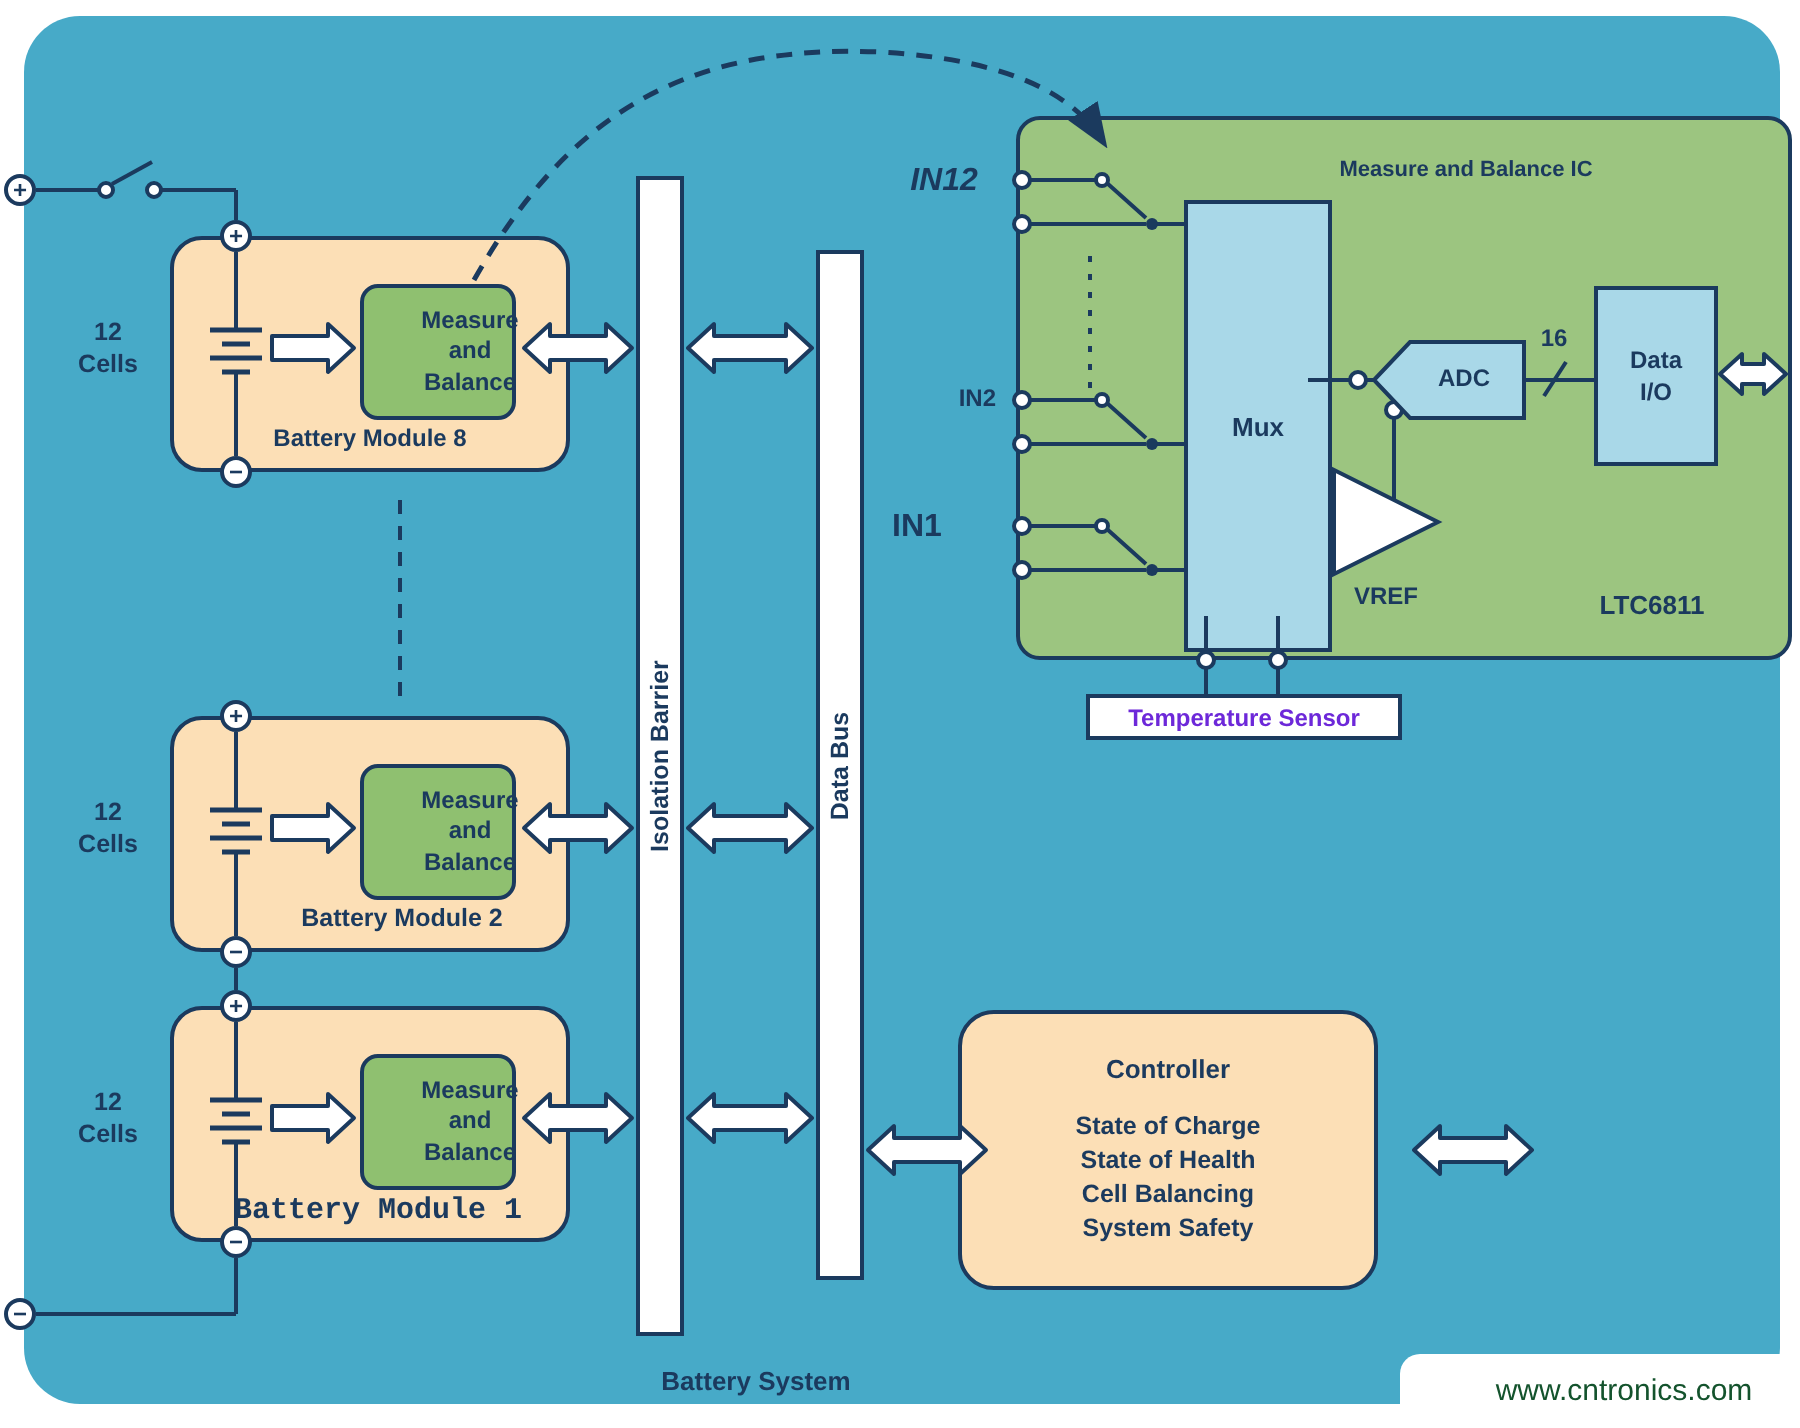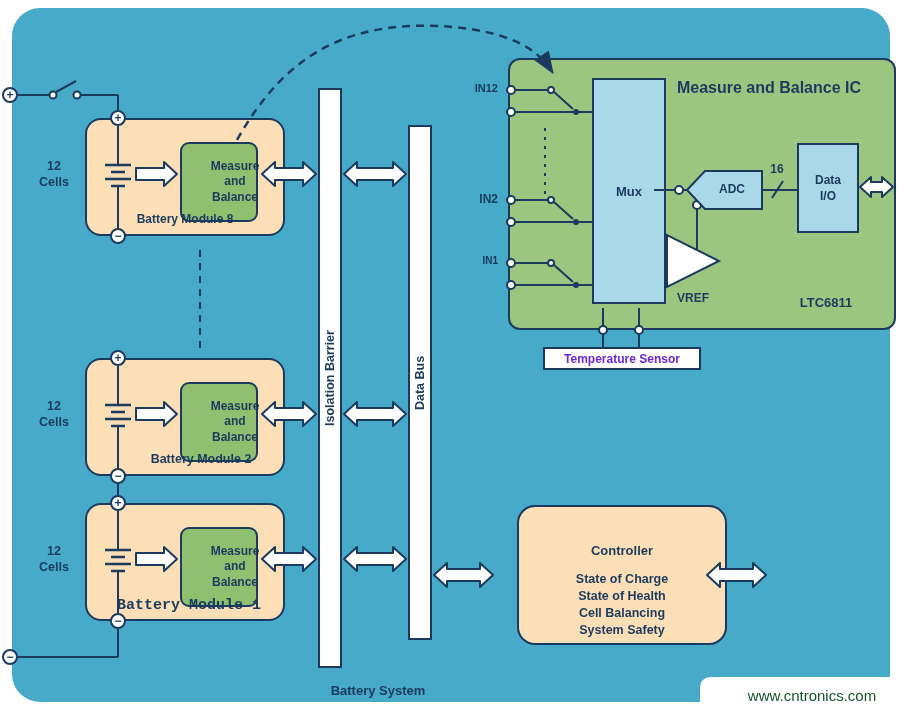--- a/index.html
+++ b/index.html
@@ -2,40 +2,40 @@
 <html><head>
 <meta charset="utf-8">
 <style>
   html,body { margin:0; padding:0; background:#fff; }
   .canvas { position:relative; width:900px; height:714px; background:#ffffff;
             font-family:"Liberation Sans", sans-serif; overflow:hidden; }
   .bg { position:absolute; left:12px; top:8px; width:878px; height:694px;
         background:#47aac8; border-radius:28px; z-index:0; }
   .box { position:absolute; box-sizing:border-box; border:2px solid #1b3a5e; }
   .module { background:#fcdfb6; border-radius:16px; left:85px; width:200px; height:118px; z-index:1; }
-  .greenbox { background:#8fc070; border-radius:9px; left:180px; width:78px; height:80px;
+  .greenbox { background:#8fc070; border-radius:9px; left:180px; width:78px; height:68px;
               display:flex; align-items:center; justify-content:center; text-align:center;
               font-weight:bold; font-size:12px; color:#1b3a5e; white-space:pre-line;
               line-height:1.3; z-index:2;padding-left:32px; }
   .lbl { position:absolute; color:#1b3a5e; font-weight:bold; z-index:4; }
   .center { text-align:center; }
   .pre { white-space:pre-line; }
   .bar { background:#ffffff; z-index:1; }
   .vtext { position:absolute; left:50%; top:50%; transform:translate(-50%,-50%) rotate(-90deg);
            white-space:nowrap; font-weight:bold; font-size:12.5px; color:#1b3a5e; }
   .terminal { position:absolute; width:16px; height:16px; border-radius:50%; background:#fff;
               border:2px solid #1b3a5e; box-sizing:border-box; color:#1b3a5e; font-weight:bold;
               font-size:12px; line-height:12px; text-align:center; z-index:6; }
   .ic { background:#9cc580; border-radius:12px; left:508px; top:58px; width:388px; height:272px; z-index:1; }
   .bluebox { background:#a9d8e8; z-index:2; display:flex; align-items:center; justify-content:center;
              font-weight:bold; color:#1b3a5e; text-align:center; }
   .tempsensor { background:#ffffff; z-index:1; display:flex; align-items:center; justify-content:center;
                 font-weight:bold; color:#6d28d9; }
-  .controller { background:#fcdfb6; border-radius:18px; left:517px; top:505px; width:210px; height:140px;
-                z-index:1; display:flex; flex-direction:column; align-items:center; padding-top:36px;
+  .controller { background:#fcdfb6; border-radius:18px; left:479px; top:505px; width:210px; height:140px;
+                z-index:1; display:flex; flex-direction:column; align-items:center; padding-top:20px;
                 color:#1b3a5e; font-weight:bold; }
   .ctl-title { font-size:13px; margin-bottom:13px; }
   .ctl-line { font-size:12.5px; line-height:17px; }
   svg.overlay { position:absolute; left:0; top:0; z-index:3; pointer-events:none; }
   .watermark { position:absolute; left:700px; top:677px; width:200px; height:37px; background:#ffffff;
                z-index:7; display:flex; align-items:center; justify-content:center;
                color:#14532d; font-size:15px; border-top-left-radius:10px;padding-left:12px; }
 </style>
 </head>
 <body>
@@ -78,26 +78,26 @@
   <div class="lbl center" style="left:85px;top:597px;width:208px;font-size:15px;font-family:Liberation Mono, monospace;">Battery Module 1</div>
   <div class="lbl center pre" style="left:26px;top:543px;width:56px;font-size:12.5px;line-height:1.3;">12
 Cells</div>
   <div class="terminal" style="left:110px;top:495px;">+</div>
   <div class="terminal" style="left:110px;top:613px;">−</div>
 
   <div class="terminal" style="left:2px;top:87px;">+</div>
   <div class="terminal" style="left:2px;top:649px;">−</div>
 
   <div class="box ic"></div>
-  <div class="lbl center" style="left:648px;top:79px;width:242px;font-size:16px;">Measure and Balance IC</div>
+  <div class="lbl center" style="left:612px;top:79px;width:242px;font-size:11px;">Measure and Balance IC</div>
   <div class="lbl center" style="left:766px;top:295px;width:120px;font-size:13px;">LTC6811</div>
-  <div class="lbl" style="left:446px;top:82px;width:52px;text-align:right;font-size:11px;">IN12</div>
+  <div class="lbl" style="left:446px;top:82px;width:52px;text-align:center;font-size:16px;font-style:italic;">IN12</div>
   <div class="lbl" style="left:446px;top:192px;width:52px;text-align:right;font-size:12px;">IN2</div>
-  <div class="lbl" style="left:446px;top:255px;width:52px;text-align:right;font-size:10px;">IN1</div>
-  <div class="box bluebox" style="left:592px;top:78px;width:74px;height:226px;font-size:13px;">Mux</div>
+  <div class="lbl" style="left:446px;top:255px;width:52px;font-size:16px;">IN1</div>
+  <div class="box bluebox" style="left:592px;top:100px;width:74px;height:226px;font-size:13px;">Mux</div>
   <div class="lbl center" style="left:703px;top:182px;width:58px;font-size:12px;">ADC</div>
   <div class="lbl center" style="left:764px;top:162px;width:26px;font-size:12px;">16</div>
   <div class="box bluebox pre" style="left:797px;top:143px;width:62px;height:90px;font-size:12px;line-height:1.35;">Data
 I/O</div>
   <div class="lbl center" style="left:662px;top:291px;width:62px;font-size:12px;">VREF</div>
   <div class="box tempsensor" style="left:543px;top:347px;width:158px;height:23px;font-size:12px;">Temperature Sensor</div>
 
   <div class="box controller">
     <div class="ctl-title">Controller</div>
     <div class="ctl-line">State of Charge</div>

